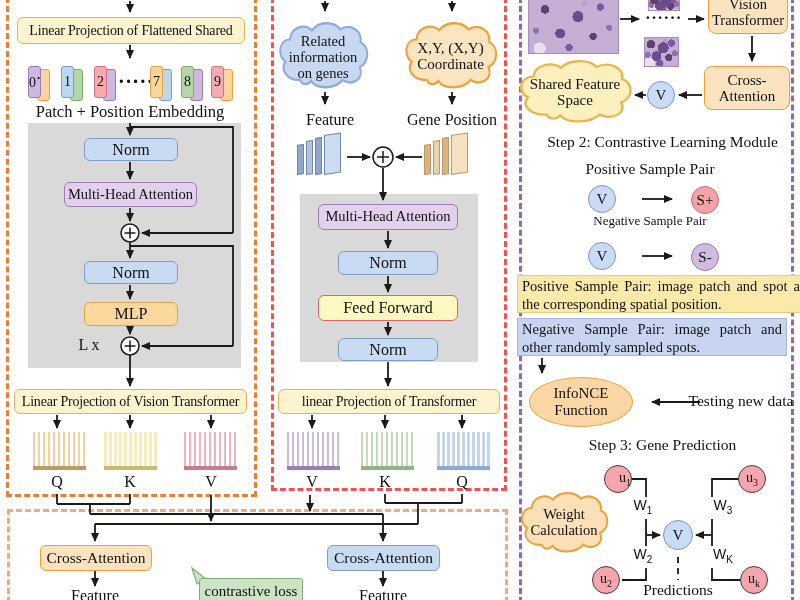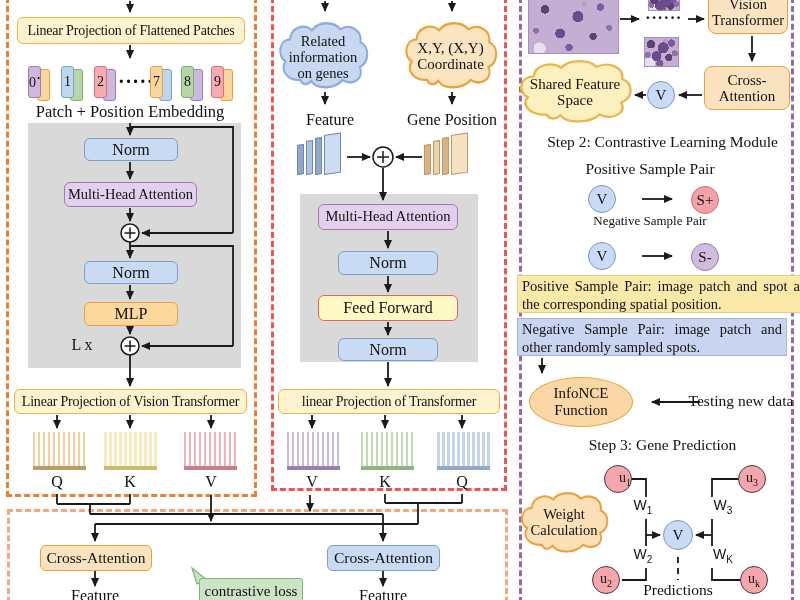--- a/index.html
+++ b/index.html
@@ -163,21 +163,21 @@
       <line x1="542" y1="358" x2="542" y2="373" marker-end="url(#ah)"></line>
       <line x1="700" y1="402" x2="652" y2="402" marker-end="url(#ah)"></line>
       <polyline points="621,479 646,479 646,580 622,580"></polyline>
       <line x1="646" y1="535" x2="660" y2="535" marker-end="url(#ah)"></line>
       <polyline points="739,479 712,479 712,580 741,580"></polyline>
       <line x1="712" y1="535" x2="696" y2="535" marker-end="url(#ah)"></line>
       <line x1="678" y1="557" x2="678" y2="580" stroke-dasharray="6 5"></line>
     </g>
   </svg>
 
-  <div class="rbox yellow nowrap" style="left:17px;top:17px;width:228px;height:27px;">Linear Projection of Flattened Patches</div>
+  <div class="rbox yellow nowrap" style="left:17px;top:17px;width:228px;height:27px;">Linear Projection of Flattened Shared</div>
 
   <div class="patch" style="left:28px;">
     <span class="pr pback c-orange"></span>
     <span class="pr pfront c-purple">
         <span><span>0</span><span class="mark">•</span></span>
       </span>
   </div>
   <div class="patch" style="left:61px;">
     <span class="pr pback c-green"></span>
     <span class="pr pfront c-blue">1</span>
@@ -199,21 +199,21 @@
     <span class="pr pback c-orange"></span>
     <span class="pr pfront c-red">9</span>
   </div>
 
   <div class="lbl" style="left:28px;top:103px;width:204px;font-size:16.5px;">Patch + Position Embedding</div>
 
   <div class="rbox blueb" style="left:84px;top:138px;width:94px;height:23px;font-size:16px;">Norm</div>
   <div class="rbox purpleb" style="left:64px;top:182px;width:133px;height:25px;">Multi-Head Attention</div>
   <div class="rbox blueb" style="left:84px;top:261px;width:94px;height:23px;font-size:16px;">Norm</div>
   <div class="rbox mlpb" style="left:84px;top:302px;width:94px;height:24px;font-size:16px;">MLP</div>
-  <div class="lbl" style="left:67px;top:337px;width:30px;">L x</div>
+  <div class="lbl" style="left:74px;top:337px;width:30px;">L x</div>
 
   <div class="rbox yellow nowrap" style="left:14px;top:389px;width:233px;height:25px;">Linear Projection of Vision Transformer</div>
 
   <div class="stripes" style="left:33px;top:432px;border-bottom:4px solid #BC9B6A;background:repeating-linear-gradient(90deg,#F5CFA0 0 2.5px,#fff 2.5px 5px);"></div>
   <div class="stripes" style="left:104px;top:432px;border-bottom:4px solid #C9BC72;background:repeating-linear-gradient(90deg,#F6ECBC 0 2.5px,#fff 2.5px 5px);"></div>
   <div class="stripes" style="left:184px;top:432px;border-bottom:4px solid #C2808A;background:repeating-linear-gradient(90deg,#F4B3BA 0 2.5px,#fff 2.5px 5px);"></div>
   <div class="lbl" style="left:44px;top:474px;width:26px;">Q</div>
   <div class="lbl" style="left:117px;top:474px;width:26px;">K</div>
   <div class="lbl" style="left:198px;top:474px;width:26px;">V</div>
 

